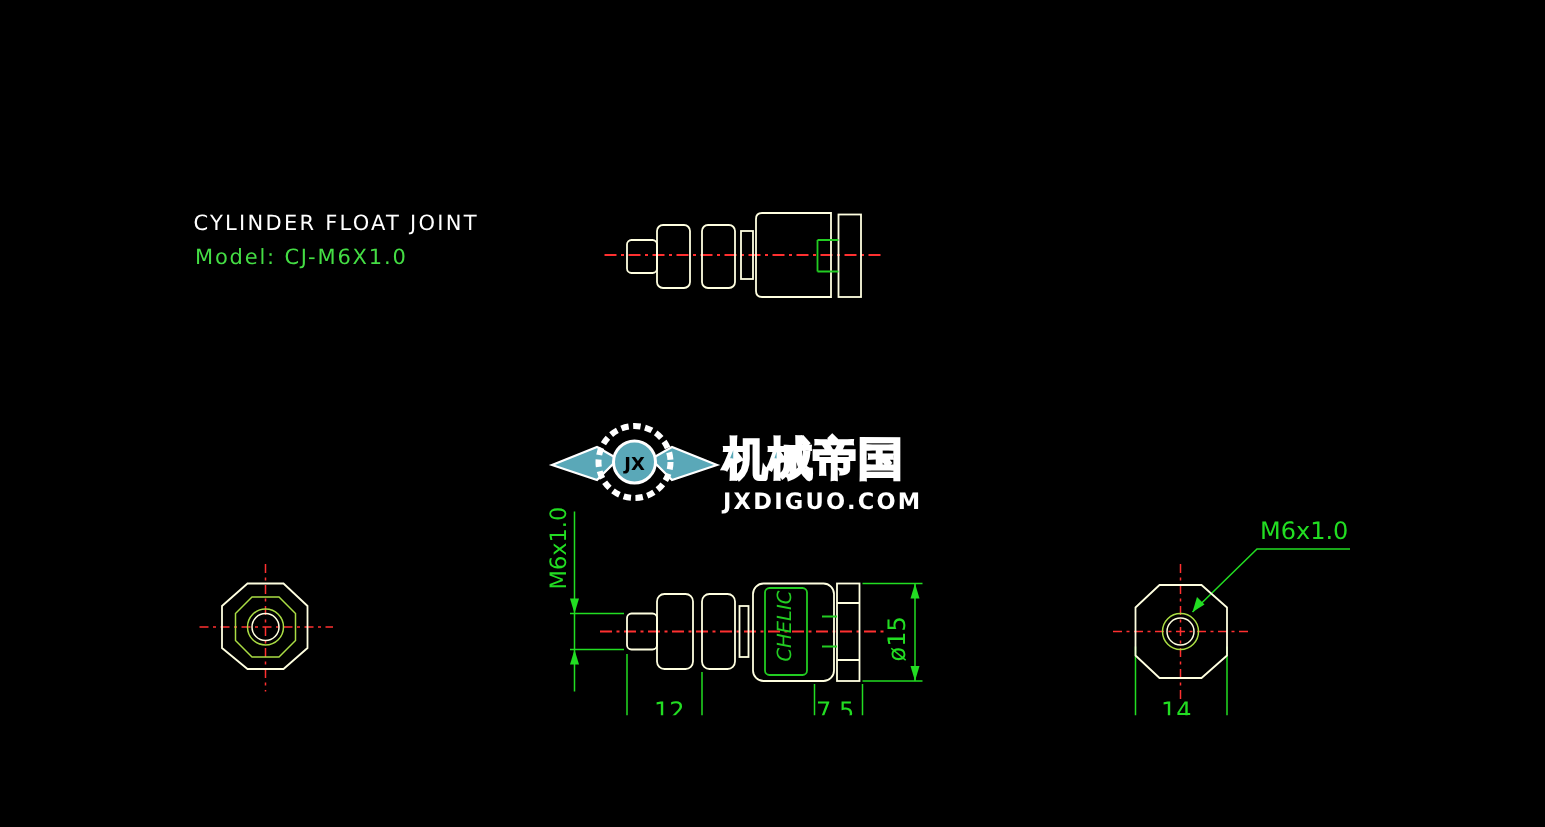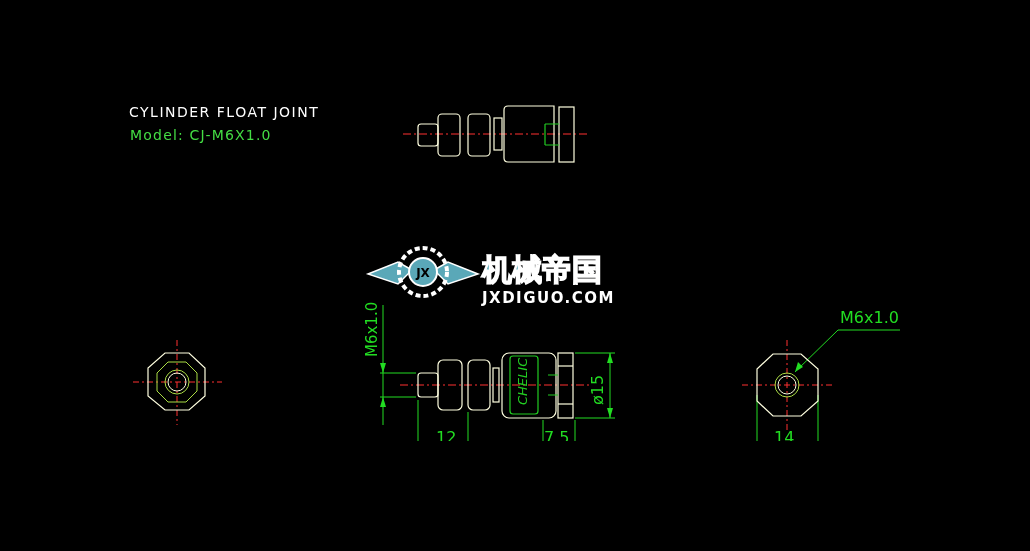--- a/index.html
+++ b/index.html
@@ -1,16 +1,16 @@
 <!DOCTYPE html>
 <html><head>
 <meta charset="utf-8">
 <style>
 html,body{margin:0;padding:0;background:#000;}
-#stage{position:relative;width:1030px;height:441px;background:#000;overflow:hidden;font-family:"Liberation Sans",sans-serif;}
+#stage{position:relative;width:1030px;height:441px;background:#000;overflow:hidden;font-family:"Liberation Sans",sans-serif;margin-top:36px;}
 svg{position:absolute;left:0;top:0;}
 .t{font-family:"DejaVu Sans",sans-serif;}
 </style>
 </head>
 <body>
 
 <div id="stage">
 <svg width="1030" height="551" viewBox="0 0 1030 551">
 
   <text class="t" x="129" y="117" fill="#ffffff" font-size="14" letter-spacing="1.5">CYLINDER FLOAT JOINT</text>

